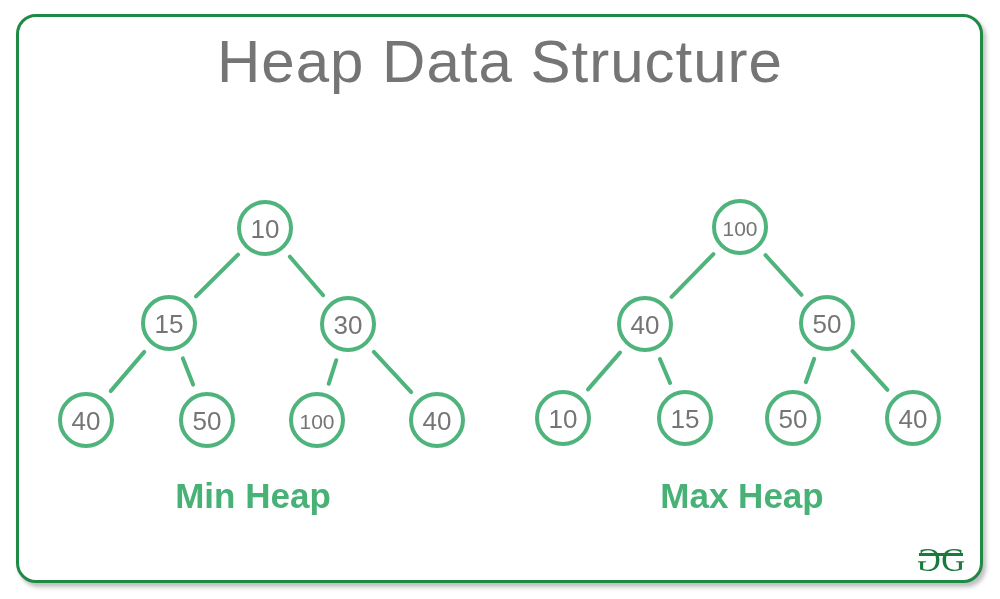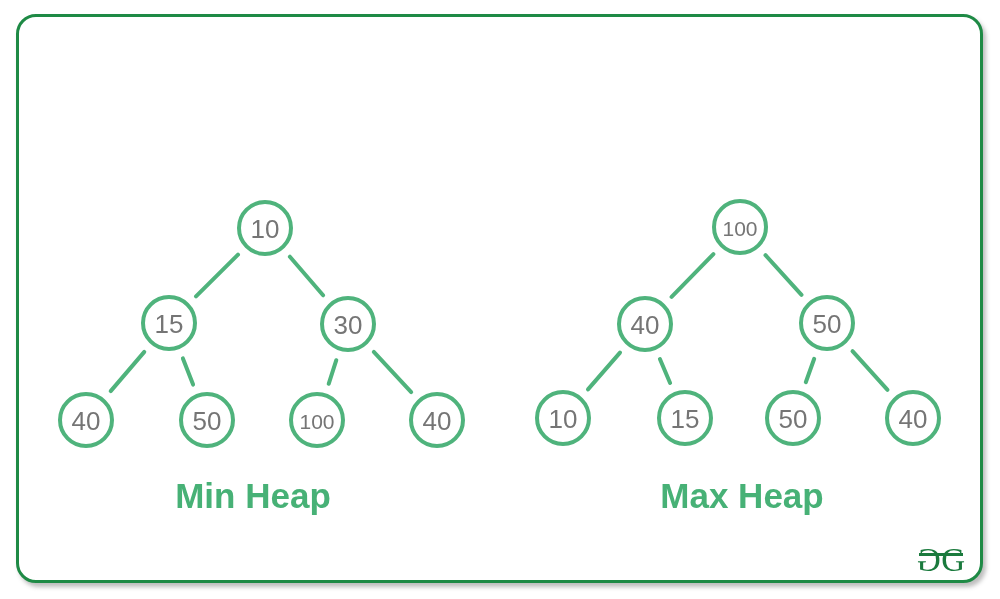--- a/index.html
+++ b/index.html
@@ -84,20 +84,21 @@
     background: #1a7a3d;
   }
 </style>
 </head>
 <body>
 
 <div class="canvas">
 
   <div class="frame"></div>
 
+  <div class="page-title">Heap Data Structure</div>
 
   <svg class="diagram-svg" viewBox="0 0 1000 599" xmlns="http://www.w3.org/2000/svg">
       <g>
         <line x1="238.0" y1="254.7" x2="196.0" y2="296.3" stroke="#4fb37c" stroke-width="4" stroke-linecap="round"></line>
         <line x1="289.9" y1="256.7" x2="323.1" y2="295.3" stroke="#4fb37c" stroke-width="4" stroke-linecap="round"></line>
         <line x1="144.3" y1="351.9" x2="110.7" y2="391.1" stroke="#4fb37c" stroke-width="4" stroke-linecap="round"></line>
         <line x1="182.9" y1="358.4" x2="193.1" y2="384.6" stroke="#4fb37c" stroke-width="4" stroke-linecap="round"></line>
         <line x1="336.3" y1="360.2" x2="328.7" y2="383.8" stroke="#4fb37c" stroke-width="4" stroke-linecap="round"></line>
         <line x1="373.8" y1="351.9" x2="411.2" y2="392.1" stroke="#4fb37c" stroke-width="4" stroke-linecap="round"></line>
         <circle cx="265" cy="228" r="26" fill="#ffffff" stroke="#4fb37c" stroke-width="4"></circle>

